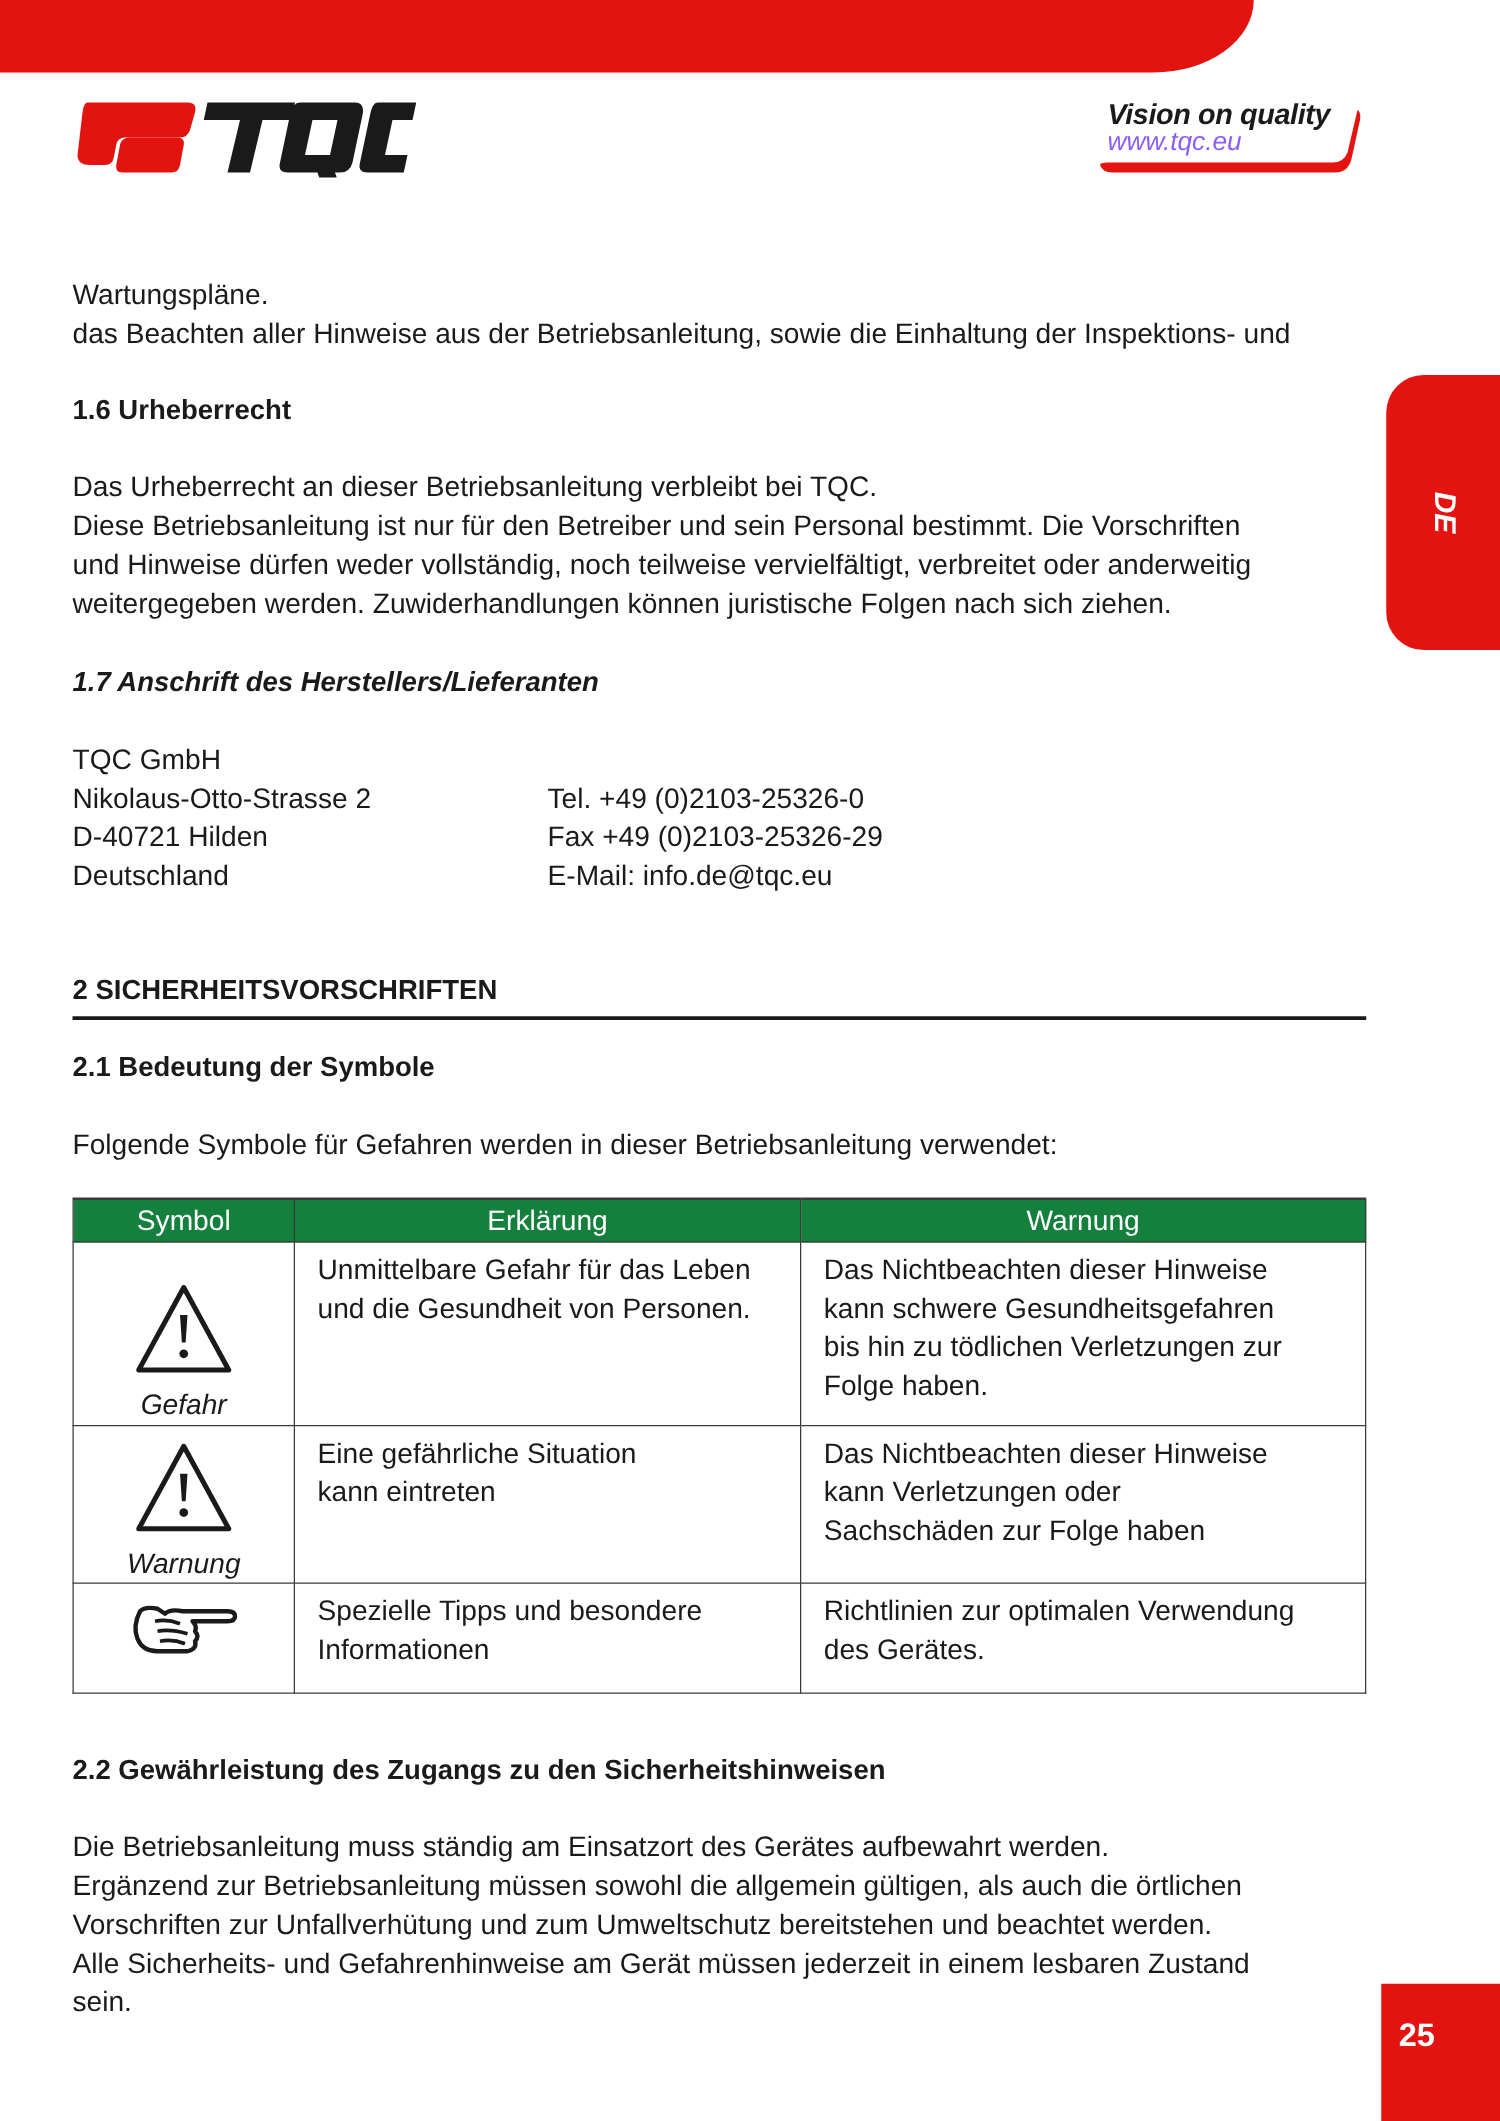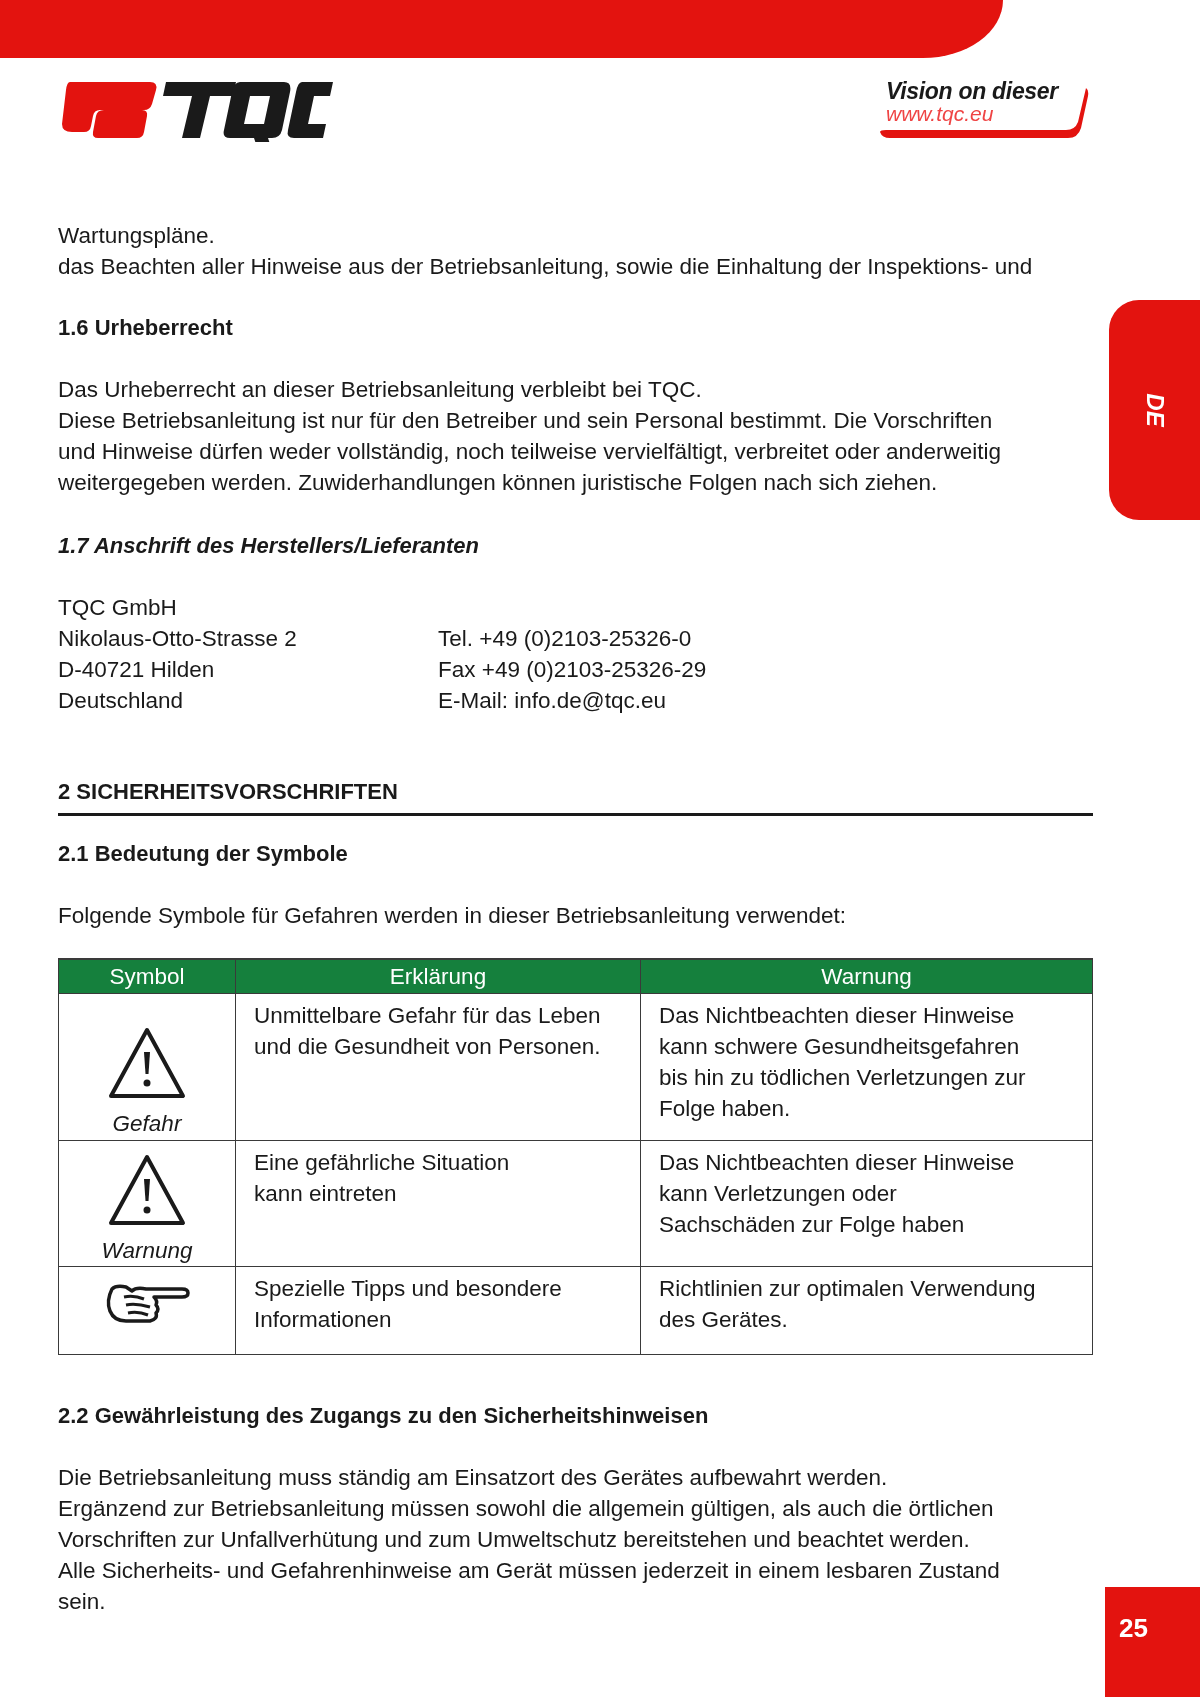--- a/index.html
+++ b/index.html
@@ -12,21 +12,21 @@
     position: absolute; left: 0; top: 0; width: 1003px; height: 58px;
     background: #e3130f; border-bottom-right-radius: 80px 58px;
   }
   .logo { position: absolute; left: 58px; top: 80px; width: 275px; height: 62px; }
   .tagline { position: absolute; left: 880px; top: 78px; width: 215px; height: 62px; }
   .tagline .t1 {
     position: absolute; left: 6px; top: 0; font-size: 23px; font-weight: bold; font-style: italic;
     color: #1a1a1a; letter-spacing: -0.3px; white-space: nowrap;
   }
   .tagline .t2 {
-    position: absolute; left: 6px; top: 24px; font-size: 21px; font-style: italic; color: #ef4444; white-space: nowrap;
+    position: absolute; left: 6px; top: 24px; font-size: 21px; font-style: italic; color: #8b5cf6; white-space: nowrap;
   }
   .tagline svg { position: absolute; left: 0; top: 0; }
 
   .lang-tab {
     position: absolute; left: 1109px; top: 300px; width: 91px; height: 220px;
     background: #e3130f; border-top-left-radius: 30px; border-bottom-left-radius: 30px;
   }
   .lang-tab span {
     position: absolute; left: 50%; top: 50%; transform: translate(-50%, -50%) rotate(90deg);
     color: #fff; font-weight: bold; font-size: 24px; font-style: italic;
@@ -72,21 +72,21 @@
     <path d="M108,2 H178 L175,16 H152 L142,58 H124 L134,16 H105 Z" fill="#1a1a1a"></path>
     <path d="M182,2 H226 Q234,2 232,12 L224,50 Q222,58 214,58 H210 L212,64 H198 L196,58 H172 Q164,58 166,50 L174,12 Q176,2 182,2 Z M192,16 L186,44 H206 L212,16 Z" fill="#1a1a1a" fill-rule="evenodd"></path>
     <path d="M244,2 H275 L272,16 H256 L250,44 H268 L265,58 H236 Q228,58 230,50 L238,12 Q240,2 244,2 Z" fill="#1a1a1a"></path>
   </svg>
 </div>
 
 <div class="tagline">
   <svg width="215" height="62" viewBox="0 0 215 62">
     <path d="M0,54 Q2,60 10,60 H188 Q198,60 201,50 L208,18 Q209,12 206,10 L198,44 Q195,52 186,52 H6 Q0,52 0,54 Z" fill="#e3130f"></path>
   </svg>
-  <span class="t1">Vision on dieser</span>
+  <span class="t1">Vision on quality</span>
   <span class="t2">www.tqc.eu</span>
 </div>
 
 <div class="lang-tab">
   <span>DE</span>
 </div>
 
 <div class="page-num">
   <span>25</span>
 </div>

